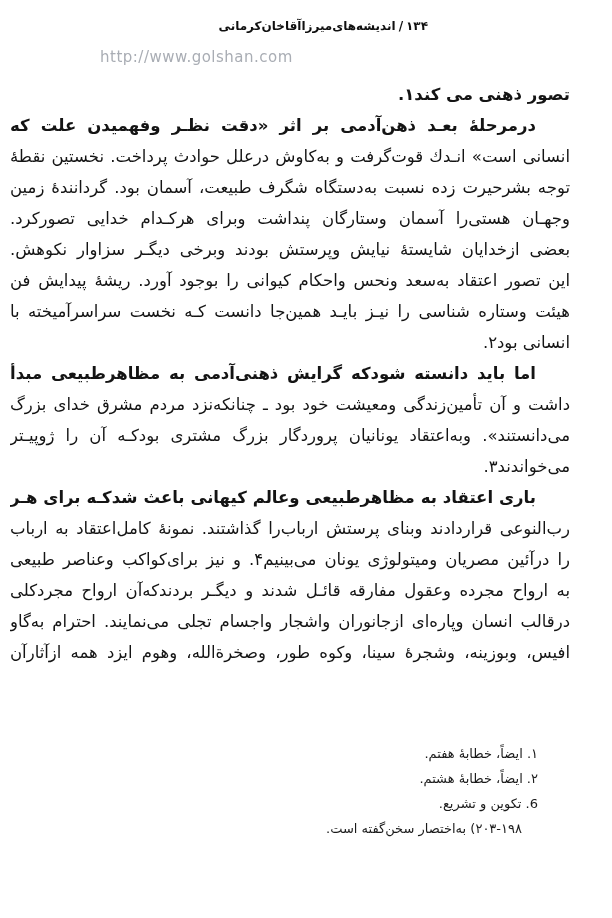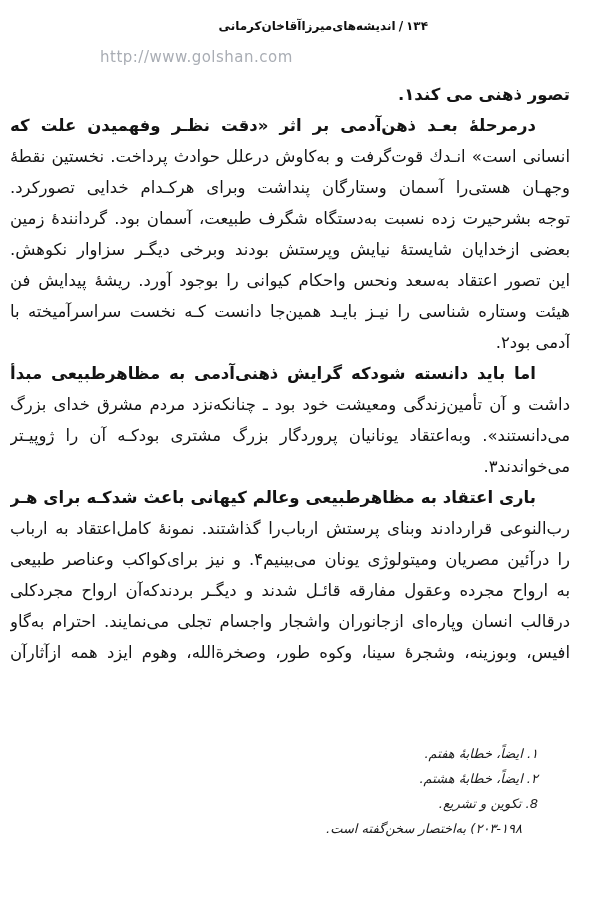--- a/index.html
+++ b/index.html
@@ -75,58 +75,57 @@
   .footnotes {
     position: absolute;
     top: 741px;
     right: 74px;
     left: 40px;
     direction: rtl;
     font-size: 13px;
     line-height: 25px;
     color: #1a1a1a;
     text-align: right;
-    font-style: italic;
   }
   .fn-line { min-height: 25px; }
   .fn-line.wrap-indent { padding-right: 16px; }
 </style>
 </head>
 <body>
 
 <div class="page">
 
   <div class="running-head" dir="ltr">
     <span>۱۳۴</span><span class="sep">/</span><span dir="rtl">اندیشه‌های‌میرزاآقاخان‌کرمانی</span>
   </div>
 
   <div class="watermark">http://www.golshan.com</div>
 
   <div class="body-text">
     <div class="bl lead">تصور ذهنی می کند۱.</div>
     <div class="bl first">درمرحلهٔ بعـد ذهن‌آدمی بر اثر «دقت نظـر وفهمیدن علت که طبیعی فطرت</div>
     <div class="bl">انسانی است» انـدك قوت‌گرفت و به‌کاوش درعلل حوادث پرداخت. نخستین نقطهٔ</div>
+    <div class="bl">توجه بشرحیرت زده نسبت به‌دستگاه شگرف طبیعت، آسمان بود. گردانندهٔ زمین</div>
     <div class="bl">وجهـان هستی‌را آسمان وستارگان پنداشت وبرای هرکـدام خدایی تصورکرد.</div>
-    <div class="bl">توجه بشرحیرت زده نسبت به‌دستگاه شگرف طبیعت، آسمان بود. گردانندهٔ زمین</div>
     <div class="bl">بعضی ازخدایان شایستهٔ نیایش وپرستش بودند وبرخی دیگـر سزاوار نکوهش.</div>
     <div class="bl">این تصور اعتقاد به‌سعد ونحس واحکام کیوانی را بوجود آورد. ریشهٔ پیدایش فن</div>
     <div class="bl">هیئت وستاره شناسی را نیـز بایـد همین‌جا دانست کـه نخست سراسرآمیخته با</div>
-    <div class="bl end">آدمی بود۲.</div>
+    <div class="bl end">انسانی بود۲.</div>
     <div class="bl first">اما باید دانسته شودکه گرایش ذهنی‌آدمی به مظاهرطبیعی مبدأ دیگری نیـز</div>
     <div class="bl">داشت و آن تأمین‌زندگی ومعیشت خود بود ـ چنانکه‌نزد مردم مشرق خدای بزرگ</div>
     <div class="bl">می‌دانستند». وبه‌اعتقاد یونانیان پروردگار بزرگ مشتری بودکـه آن را ژوپیـتر</div>
     <div class="bl end">می‌خواندند۳.</div>
     <div class="bl first">باری اعتقاد به مظاهرطبیعی وعالم کیهانی باعث شدکـه برای هـر چیـزی</div>
     <div class="bl">رب‌النوعی قراردادند وبنای پرستش ارباب‌را گذاشتند. نمونهٔ کامل‌اعتقاد به ارباب</div>
     <div class="bl">را درآئین مصریان ومیتولوژی یونان می‌بینیم۴. و نیز برای‌کواکب وعناصر طبیعی</div>
     <div class="bl">به ارواح مجرده وعقول مفارقه قائـل شدند و دیگـر بردندکه‌آن ارواح مجردکلی</div>
     <div class="bl">درقالب انسان وپاره‌ای ازجانوران واشجار واجسام تجلی می‌نمایند. احترام به‌گاو</div>
     <div class="bl">افیس، وبوزینه، وشجرهٔ سینا، وکوه طور، وصخرةالله، وهوم ایزد همه ازآثارآن</div>
   </div>
 
   <div class="footnotes">
     <div class="fn-line">۱. ایضاً، خطابهٔ هفتم.</div>
     <div class="fn-line">۲. ایضاً، خطابهٔ هشتم.</div>
-    <div class="fn-line">8. تکوین و تشریع.</div>
+    <div class="fn-line">6. تکوین و تشریع.</div>
     <div class="fn-line wrap-indent">۲۰۳-۱۹۸) به‌اختصار سخن‌گفته است.</div>
   </div>
 
 </div>
 
 </body></html>

